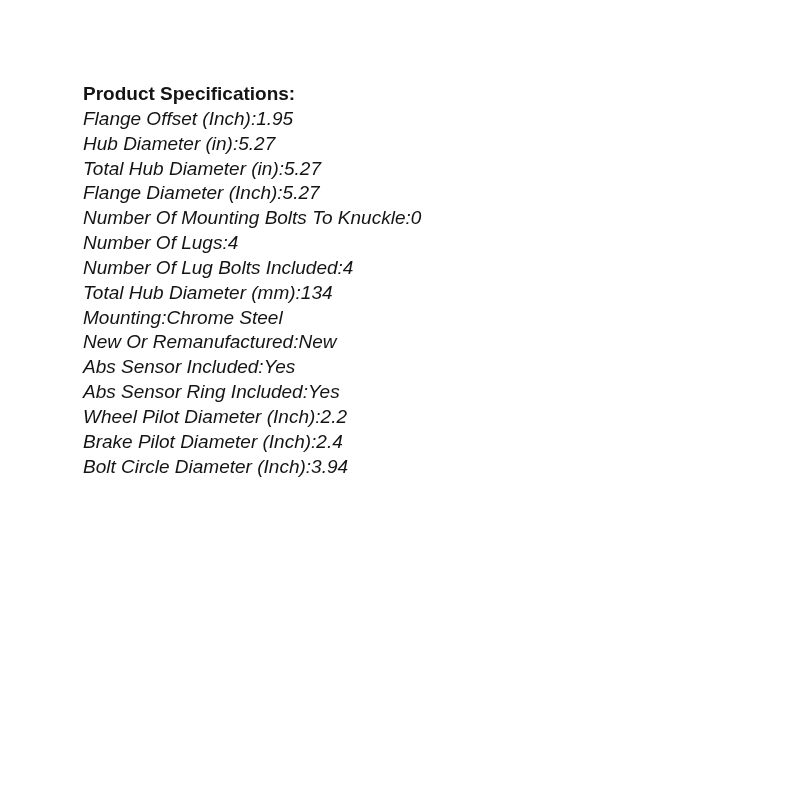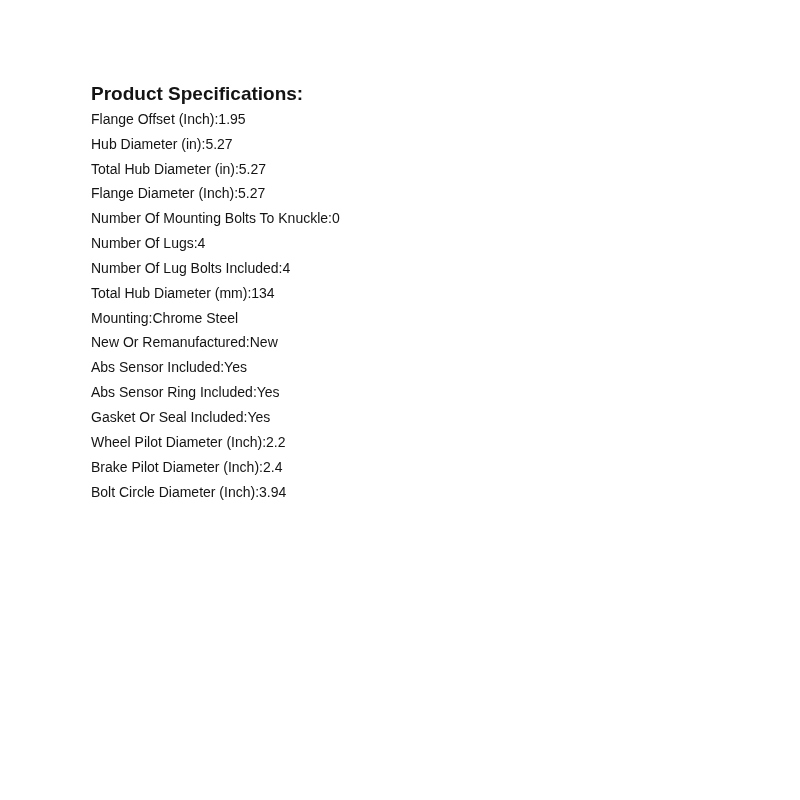--- a/index.html
+++ b/index.html
@@ -10,52 +10,52 @@
     position: relative;
     width: 800px;
     height: 800px;
     background: #ffffff;
     overflow: hidden;
     font-family: "Liberation Sans", "DejaVu Sans", sans-serif;
     color: #141414;
   }
   .spec-block {
     position: absolute;
-    left: 91px;
+    left: 83px;
     top: 82px;
   }
   .spec-title {
     font-size: 19px;
     line-height: 24.85px;
     font-weight: bold;
     white-space: nowrap;
   }
   .spec-row {
-    font-size: 14px;
+    font-size: 19px;
     line-height: 24.85px;
     font-weight: normal;
     white-space: nowrap;
+    font-style: italic;
   }
 </style>
 </head>
 <body>
 
 <main class="spec-block">
   <div class="spec-title">Product Specifications:</div>
   <div id="spec-list">
       <div class="spec-row"><span>Flange Offset (Inch)</span><span>:</span><span>1.95</span></div>
       <div class="spec-row"><span>Hub Diameter (in)</span><span>:</span><span>5.27</span></div>
       <div class="spec-row"><span>Total Hub Diameter (in)</span><span>:</span><span>5.27</span></div>
       <div class="spec-row"><span>Flange Diameter (Inch)</span><span>:</span><span>5.27</span></div>
       <div class="spec-row"><span>Number Of Mounting Bolts To Knuckle</span><span>:</span><span>0</span></div>
       <div class="spec-row"><span>Number Of Lugs</span><span>:</span><span>4</span></div>
       <div class="spec-row"><span>Number Of Lug Bolts Included</span><span>:</span><span>4</span></div>
       <div class="spec-row"><span>Total Hub Diameter (mm)</span><span>:</span><span>134</span></div>
       <div class="spec-row"><span>Mounting</span><span>:</span><span>Chrome Steel</span></div>
       <div class="spec-row"><span>New Or Remanufactured</span><span>:</span><span>New</span></div>
       <div class="spec-row"><span>Abs Sensor Included</span><span>:</span><span>Yes</span></div>
       <div class="spec-row"><span>Abs Sensor Ring Included</span><span>:</span><span>Yes</span></div>
-      <div class="spec-row"><span>Gasket Or Seal Included</span><span>:</span><span>Yes</span></div>
       <div class="spec-row"><span>Wheel Pilot Diameter (Inch)</span><span>:</span><span>2.2</span></div>
       <div class="spec-row"><span>Brake Pilot Diameter (Inch)</span><span>:</span><span>2.4</span></div>
       <div class="spec-row"><span>Bolt Circle Diameter (Inch)</span><span>:</span><span>3.94</span></div>
     </div>
 </main>
 
 </body></html>

